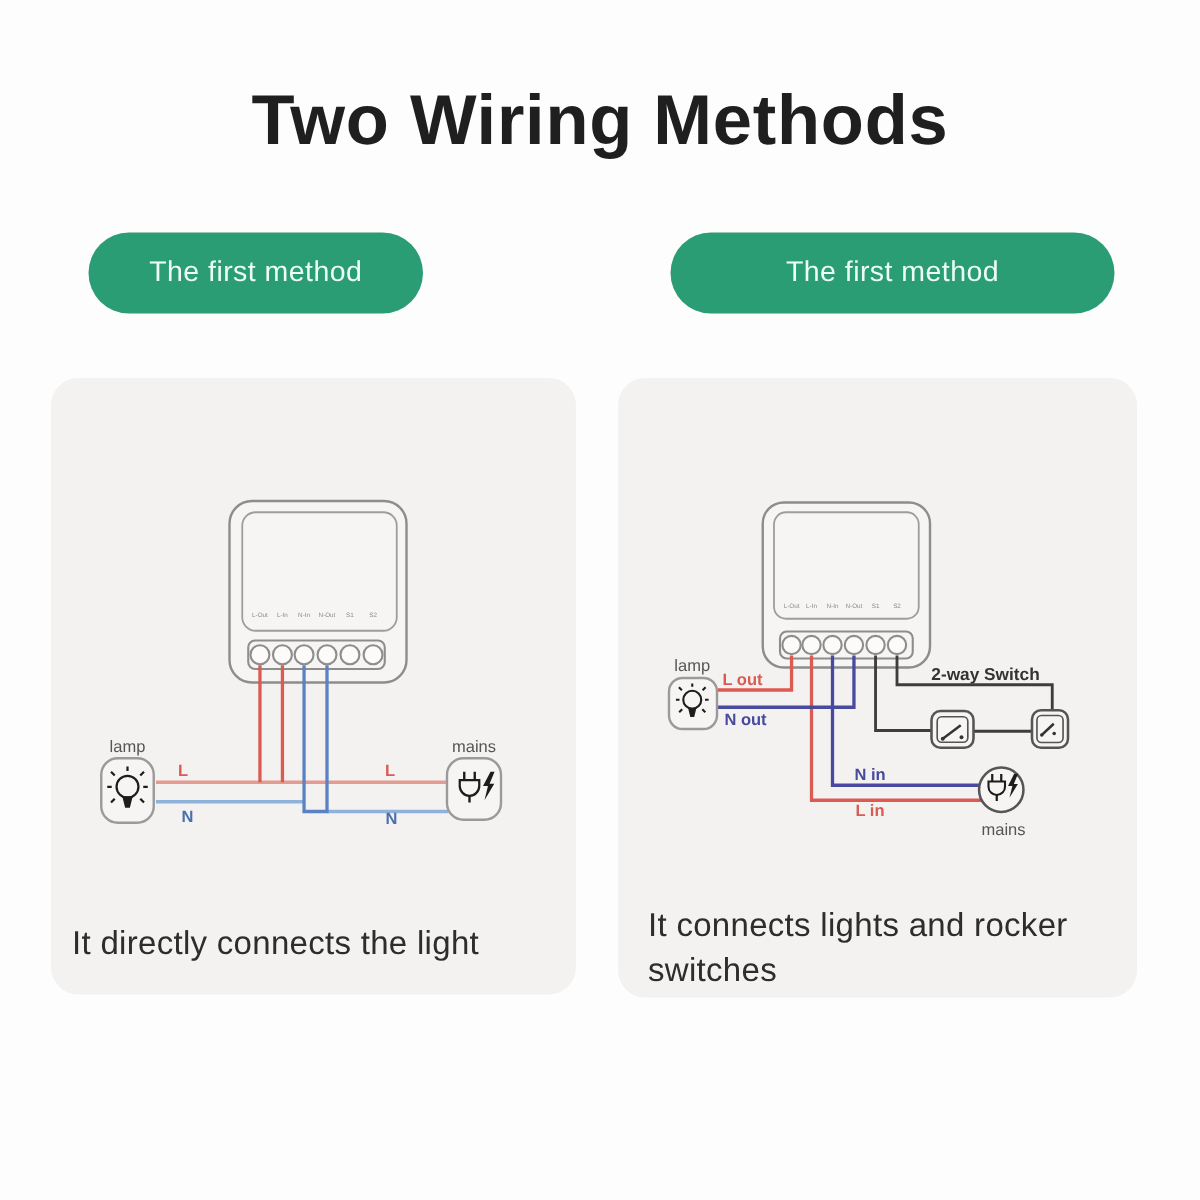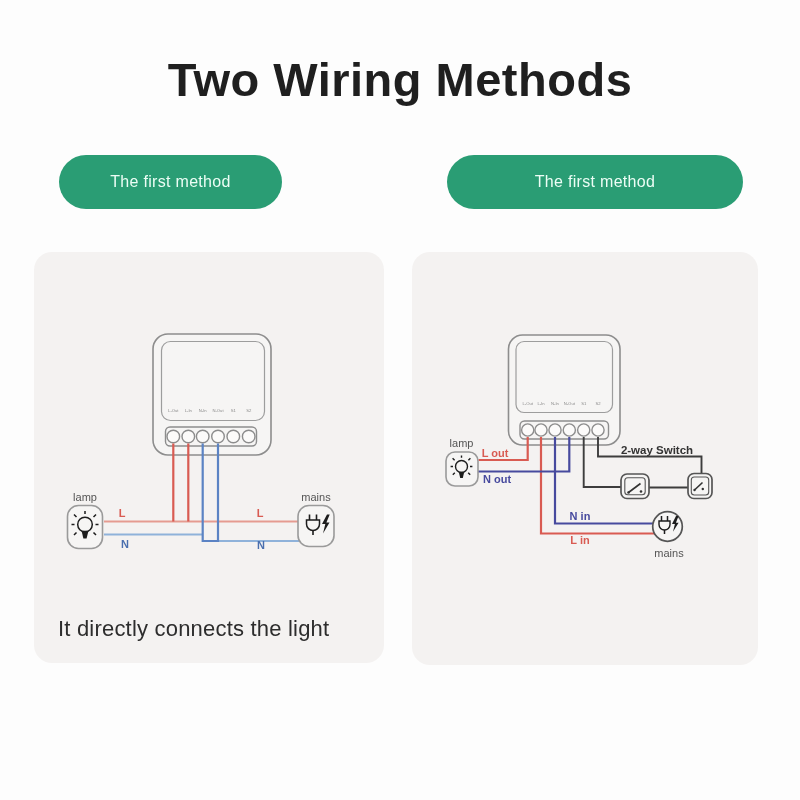--- a/index.html
+++ b/index.html
@@ -2,29 +2,29 @@
 <html><head>
 <meta charset="utf-8">
 <style>
   html,body{margin:0;padding:0;background:#ffffff;}
   .stage{position:relative;width:800px;height:800px;background:#fdfdfd;overflow:hidden;
          font-family:"Liberation Sans", sans-serif;}
   .title{position:absolute;left:0;top:52px;width:800px;text-align:center;
          font-size:47px;font-weight:bold;letter-spacing:.5px;color:#1f1f1f;margin:0;}
   .pill{position:absolute;top:155px;height:54px;border-radius:27px;background:#2a9d74;
         display:flex;align-items:center;justify-content:center;
-        color:#ecfdf5;font-size:16px;letter-spacing:.3px;}
+        color:#ecfdf5;font-size:19px;letter-spacing:.3px;}
   .pill1{left:59px;width:223px;}
   .pill2{left:447px;width:296px;}
   .panel{position:absolute;background:#f4f2f1;border-radius:18px;}
   .panel1{left:34px;top:252px;width:350px;height:411px;}
   .panel2{left:412px;top:252px;width:346px;height:413px;}
   .panel svg{position:absolute;left:0;top:0;}
   .caption{position:absolute;color:#2d2d2d;font-size:22px;line-height:30px;letter-spacing:.2px;}
-  .caption1{left:24px;top:362px;width:320px;}
+  .caption1{left:14px;top:362px;width:320px;}
   .caption2{left:20px;top:350px;width:310px;}
   text{font-family:"Liberation Sans", sans-serif;}
   .term-lbl{font-size:4.2px;fill:#8a8a8a;}
   .icon-lbl{font-size:11px;fill:#555555;}
   .wire-lbl{font-size:11px;font-weight:bold;}
 </style>
 </head>
 <body>
 
 <div class="stage">
@@ -171,15 +171,19 @@
         <circle cx="677.5" cy="526.5" r="14.8" fill="#f6f5f4" stroke="#555555" stroke-width="1.7"></circle>
         <g>
           <path d="M671.5 516 V521 M677.5 516 V521 M674.5 530 V534" stroke="#1d1d1d" stroke-width="1.5" fill="none"></path>
           <path d="M669 521 H680 V524.5 A5.5 5.5 0 0 1 669 524.5 Z" stroke="#1d1d1d" stroke-width="1.4" fill="none"></path>
           <path d="M686 516 L682 524 H684.9 L683 531.8 L688.6 522.7 H685.9 L688.6 516 Z" fill="#1d1d1d"></path>
         </g>
         <text class="icon-lbl" x="679" y="556.5" text-anchor="middle">mains</text>
       </g>
     </svg>
 
+    <div class="caption caption2">
+      <div>It connects lights and rocker</div>
+      <div>switches</div>
+    </div>
   </div>
 
 </div>
 
 </body></html>

